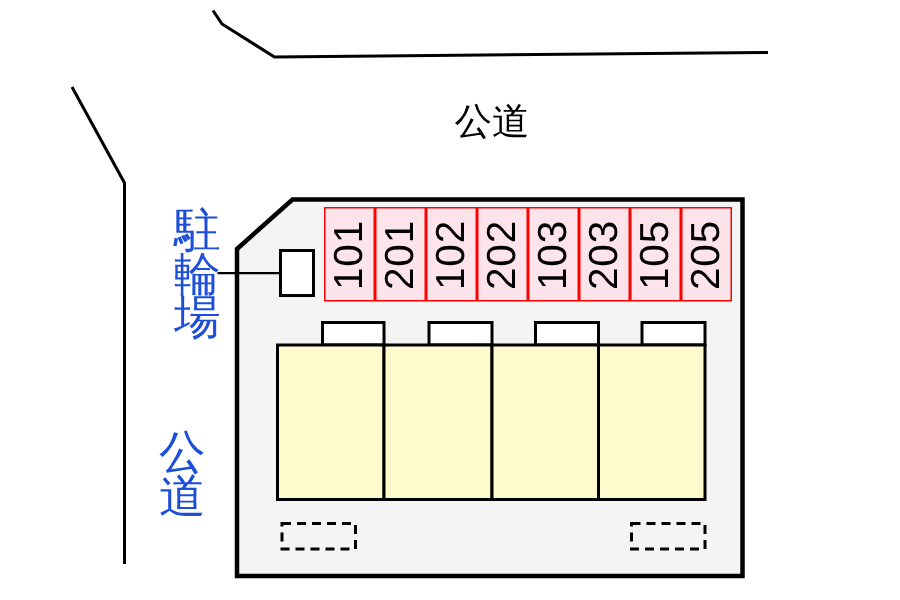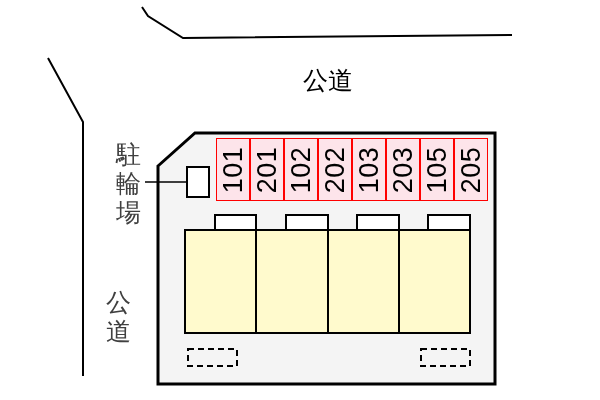--- a/index.html
+++ b/index.html
@@ -1,19 +1,19 @@
 <!DOCTYPE html>
 <html><head>
   <meta charset="utf-8">
   <style>
     html, body { margin: 0; padding: 0; background: #ffffff; }
     #canvas { position: relative; width: 560px; height: 400px; overflow: hidden; background: #ffffff; font-family: "DejaVu Sans", sans-serif; }
     svg { position: absolute; left: 0; top: 0; }
     .label { position: absolute; color: #000; font-family: "DejaVu Sans", sans-serif; font-size: 25px; line-height: 1; white-space: nowrap; }
-    .vlabel { position: absolute; color: #404040; font-family: "DejaVu Sans", sans-serif; font-size: 25px; line-height: 29px; width: 28px; text-align: left; word-break: break-all; white-space: normal; }
+    .vlabel { position: absolute; color: #1d4ed8; font-family: "DejaVu Sans", sans-serif; font-size: 31px; line-height: 29px; width: 28px; text-align: center; word-break: break-all; white-space: normal; }
     .stall { position: absolute; top: 138px; height: 63px; width: 34px; box-sizing: border-box; border: 1.5px solid #ff0000; background: #fde4ea; overflow: hidden; }
     .stall span { position: absolute; left: 50%; top: 50%; transform: translate(-50%, -50%) rotate(-90deg); font-family: "Liberation Sans", sans-serif; font-size: 27px; color: #000; line-height: 1; letter-spacing: 0.5px; }
   </style>
 </head>
 <body>
 
 <div id="canvas">
   <svg width="600" height="400" viewBox="0 0 600 400">
 
     <polyline points="142,7 148,16 183,38 512,35" fill="none" stroke="#000" stroke-width="2"></polyline>

